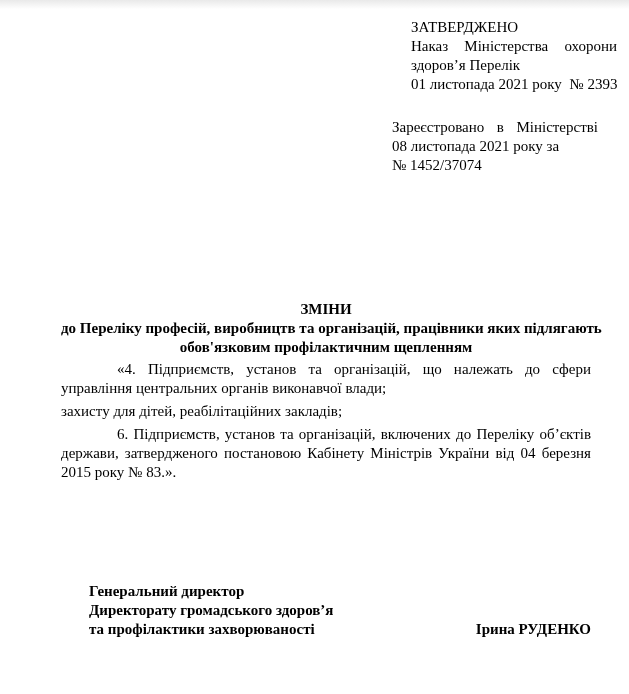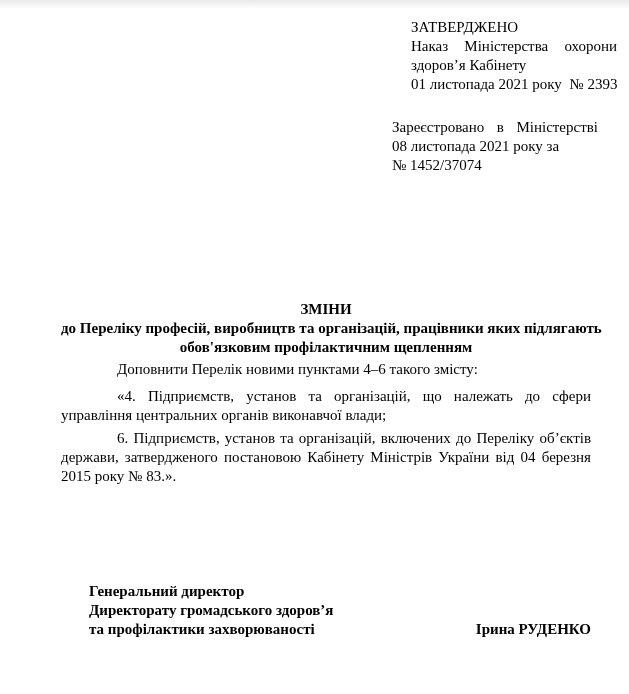--- a/index.html
+++ b/index.html
@@ -40,45 +40,43 @@
   }
 </style>
 </head>
 <body>
 
 <div class="top-fade"></div>
 
 <div class="abs stamp-approved">
   <div class="line">ЗАТВЕРДЖЕНО</div>
   <div class="line just">Наказ Міністерства охорони</div>
-  <div class="line">здоров’я Кабінету</div>
+  <div class="line">здоров’я Перелік</div>
   <div class="line">01 листопада 2021 року&nbsp; № 2393</div>
 </div>
 
 <div class="abs stamp-registered">
   <div class="line just">Зареєстровано в Міністерстві</div>
   <div class="line">08 листопада 2021 року за</div>
   <div class="line">№ 1452/37074</div>
 </div>
 
 <div class="abs doc-title">
   <div class="center">ЗМІНИ</div>
   <div class="center">до Переліку професій, виробництв та організацій, працівники яких підлягають</div>
   <div class="center">обов'язковим профілактичним щепленням</div>
 </div>
 
 <div class="abs doc-body">
-  <div class="para para-first">
-    <div class="line indent">Доповнити Перелік новими пунктами 4–6 такого змісту:</div>
-  </div>
   <div class="para">
     <div class="line indent just">«4. Підприємств, установ та організацій, що належать до сфери</div>
     <div class="line">управління центральних органів виконавчої влади;</div>
   </div>
   <div class="para">
+    <div class="line">захисту для дітей, реабілітаційних закладів;</div>
   </div>
   <div class="para">
     <div class="line indent just">6. Підприємств, установ та організацій, включених до Переліку об’єктів</div>
     <div class="line just">держави, затвердженого постановою Кабінету Міністрів України від 04 березня</div>
     <div class="line">2015 року № 83.».</div>
   </div>
 </div>
 
 <div class="abs signature">
   <div>

